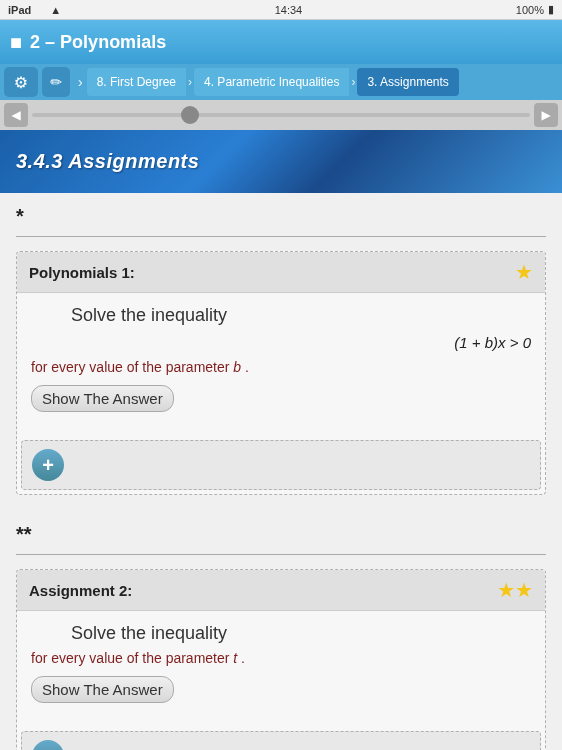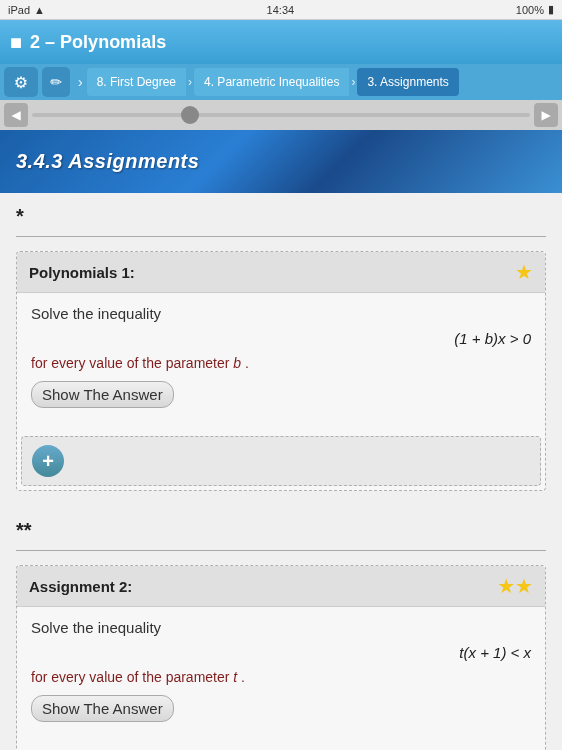--- a/index.html
+++ b/index.html
@@ -16,21 +16,21 @@
       background: #f2f2f2;
       height: 20px;
       display: flex;
       align-items: center;
       justify-content: space-between;
       padding: 0 8px;
       font-size: 11px;
       color: #333;
       border-bottom: 1px solid #ccc;
     }
-    .status-bar .left { display: flex; align-items: center; gap: 4px; }
+    .status-bar .left { display: flex; align-items: center; gap: 19px; font-weight: bold; }
     .status-bar .center { font-weight: 500; }
     .status-bar .right { display: flex; align-items: center; gap: 4px; }
 
     
     .title-bar {
       background: linear-gradient(to bottom, #5bb8e8, #3a9fd4);
       height: 44px;
       display: flex;
       align-items: center;
       padding: 0 10px;
@@ -208,23 +208,24 @@
       font-weight: 700;
       color: #222;
     }
     .assignment-stars {
       font-size: 20px;
     }
     .assignment-body {
       padding: 12px 14px 10px;
     }
     .assignment-text {
-      font-size: 15px;
+      font-size: 18px;
       color: #333;
       margin-bottom: 6px;
+      margin-left: 40px;
     }
     .assignment-param {
       font-size: 14px;
       color: #7f1d1d;
       margin-bottom: 10px;
     }
     .btn-show-answer {
       background: linear-gradient(to bottom, #f0f0f0, #d8d8d8);
       border: 1px solid #aaa;
       border-radius: 12px;
@@ -364,23 +365,20 @@
   </div>
   <div class="divider"></div>
 
   <div class="assignment-card">
     <div class="assignment-header">
       <span class="assignment-title">Assignment 2:</span>
       <span class="assignment-stars star-filled">★★</span>
     </div>
     <div class="assignment-body">
       <div class="assignment-text">Solve the inequality</div>
-      <div class="formula-container">
-        <i><i>t</i>(<i>x</i> + 1) &lt; <i>x</i></i>
-      </div>
       <div class="assignment-param">
         for every value of the parameter <i>t</i> .
       </div>
       <div class="btn-show-answer">Show The Answer</div>
     </div>
     <div class="add-note-area">
       <div class="add-note-btn">
         <span>+</span>
       </div>
     </div>

